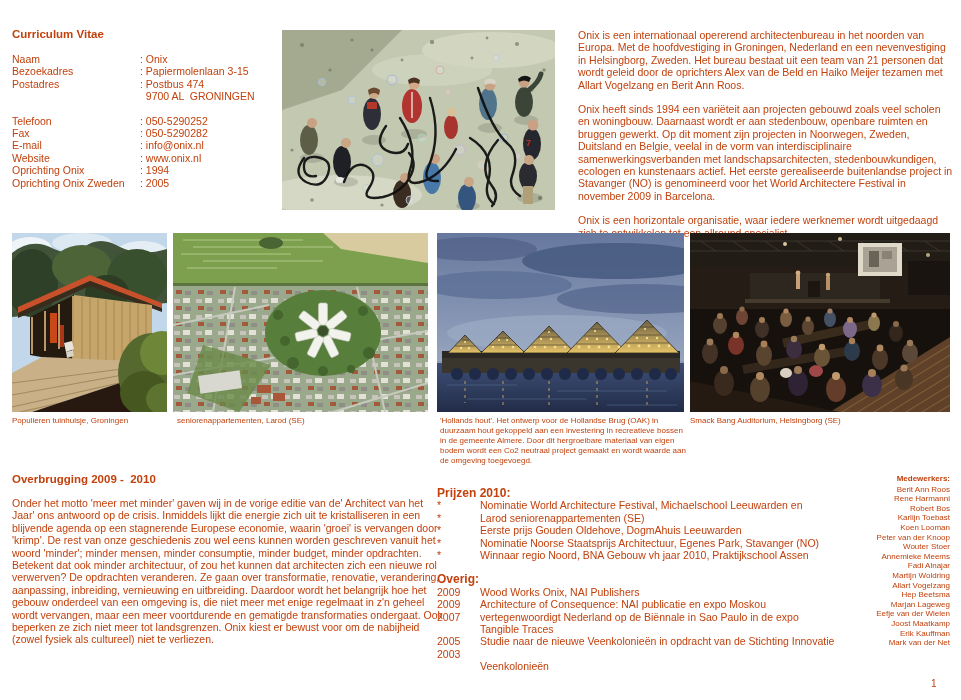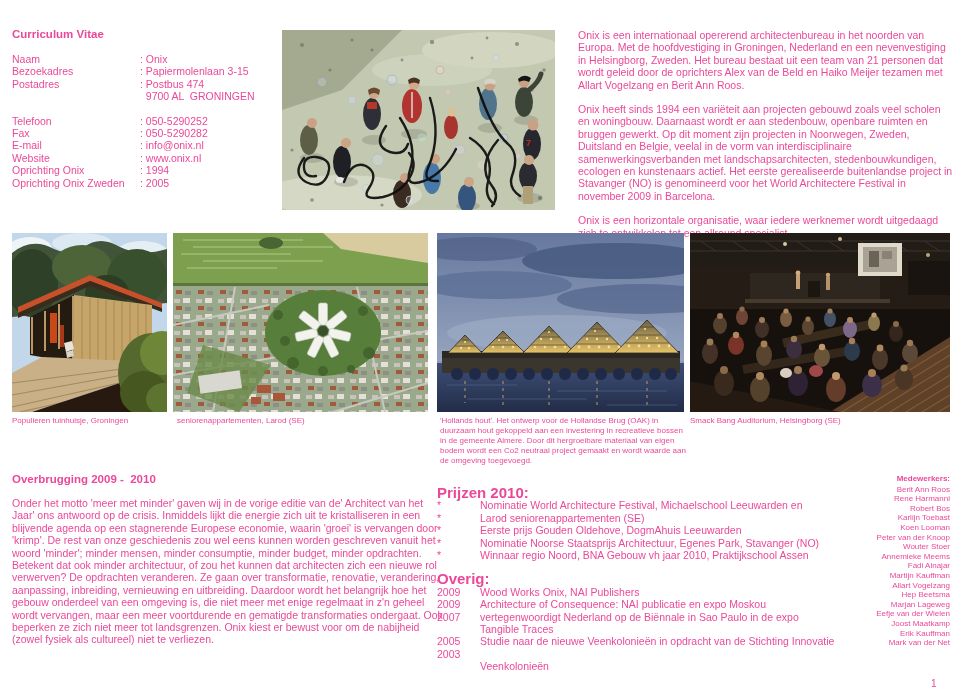--- a/index.html
+++ b/index.html
@@ -1,20 +1,20 @@
 <!DOCTYPE html>
 <html><head>
 <meta charset="utf-8">
 <style>
   html,body{margin:0;padding:0;background:#e8e8e8;}
   .page{position:relative;width:961px;height:700px;background:#ffffff;margin:0 auto;
-        font-family:"Liberation Sans","DejaVu Sans",sans-serif;color:#ec4899;overflow:hidden;}
+        font-family:"Liberation Sans","DejaVu Sans",sans-serif;color:#c2410c;overflow:hidden;}
   .abs{position:absolute;}
   .h1{font-weight:bold;font-size:11.5px;white-space:pre-wrap;}
-  .h2{font-weight:bold;font-size:15px;}
+  .h2{font-weight:bold;font-size:12px;}
   .body-text{font-size:10.5px;line-height:12.4px;}
   .body-text p{margin:0 0 12px 0;}
   .cv-row{display:flex;font-size:10.5px;line-height:12.4px;}
   .cv-label{width:128px;flex:0 0 128px;white-space:pre;}
   .cv-value{white-space:pre;}
   .cv-gap{margin-top:12px;align-items:flex-end;}
   .cv-title{margin-bottom:13px;}
   .cap{font-size:8px;line-height:10px;}
   .li-row{display:flex;font-size:10.5px;line-height:12.4px;}
   .li-bullet{width:43px;flex:0 0 43px;}
@@ -580,21 +580,21 @@
     <div class="crew-title">Medewerkers:</div>
     <div>Berit Ann Roos</div>
     <div>Rene Harmanni</div>
     <div>Robert Bos</div>
     <div>Karlijn Toebast</div>
     <div>Koen Looman</div>
     <div>Peter van der Knoop</div>
     <div>Wouter Stoer</div>
     <div>Annemieke Meems</div>
     <div>Fadi Alnajar</div>
-    <div>Martijn Kauffman</div>
+    <div>Martijn Woldring</div>
     <div>Allart Vogelzang</div>
     <div>Hep Beetsma</div>
     <div>Marjan Lageweg</div>
     <div>Eefje van der Wielen</div>
     <div>Joost Maatkamp</div>
     <div>Erik Kauffman</div>
     <div>Mark van der Net</div>
   </div>
 
   <div class="abs pagenum" style="left:931px;top:678px;">1</div>

